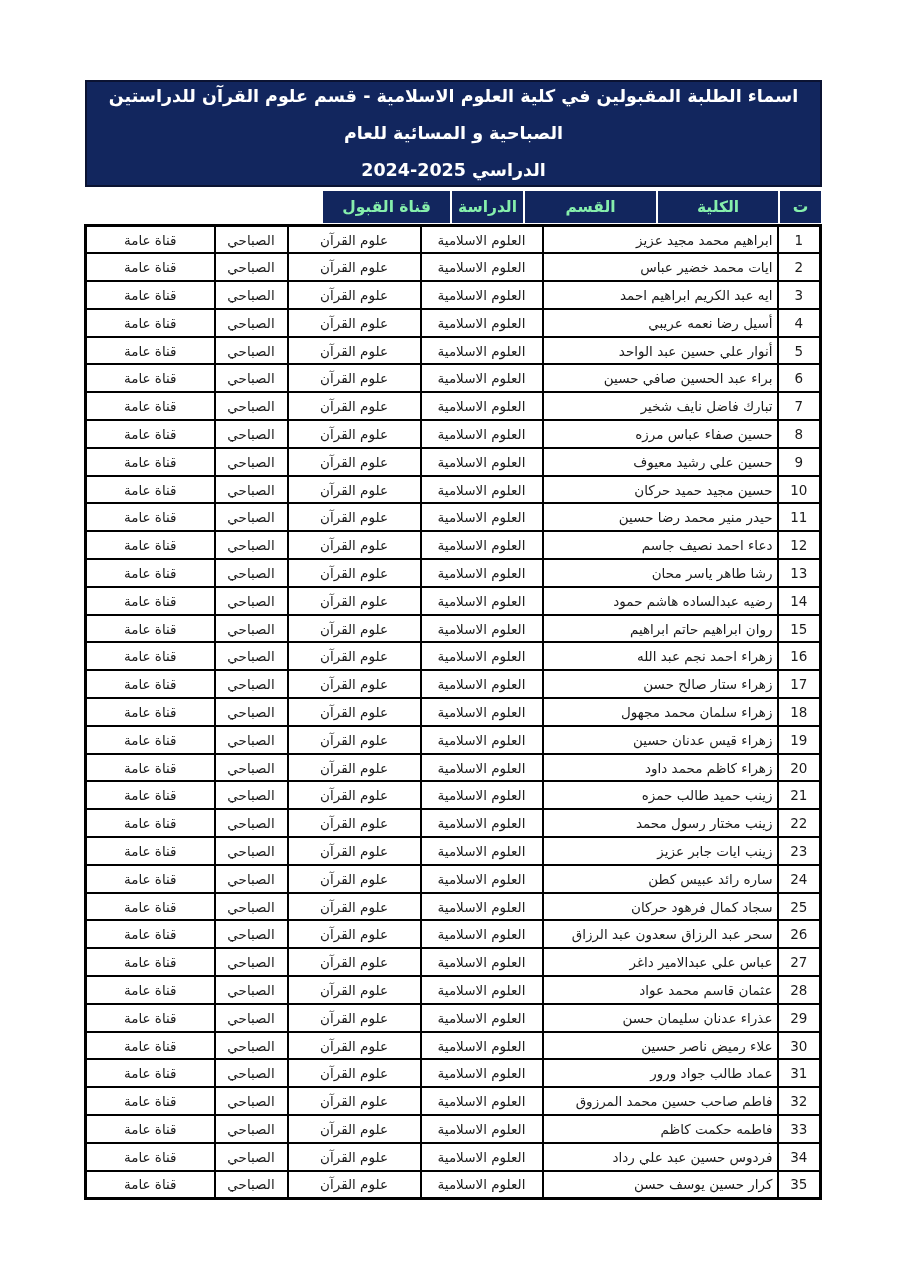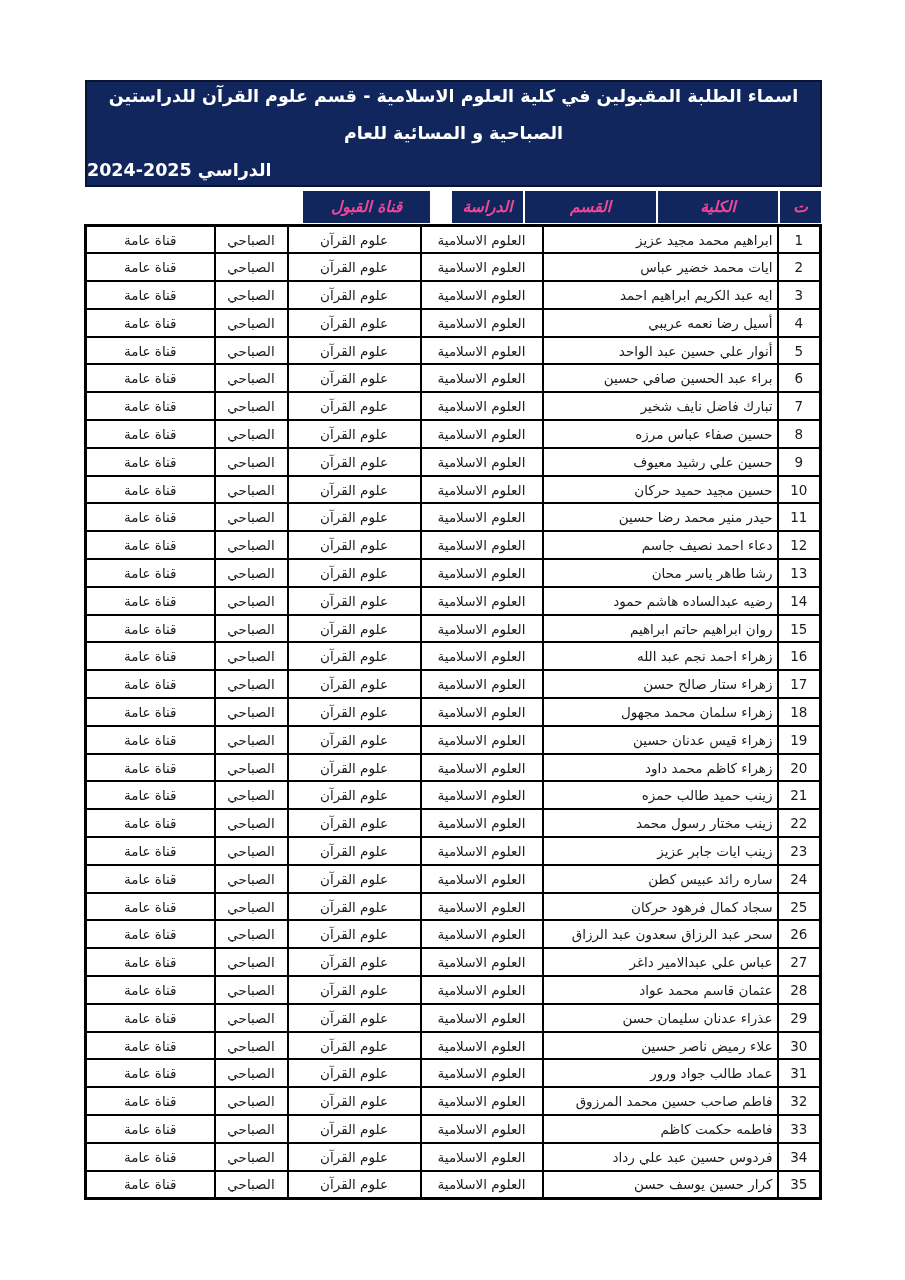--- a/index.html
+++ b/index.html
@@ -24,49 +24,48 @@
     height: 107px;
     background: #12265e;
     border: 2.5px solid #0b1332;
     color: #ffffff;
     font-weight: bold;
     font-size: 17.5px;
     line-height: 37px;
     text-align: center;
     display: flex;
     flex-direction: column;
-    align-items: flex-end;
+    align-items: center;
     justify-content: center;
   }
   .header-row {
     display: flex;
     direction: rtl;
     margin-top: 3px;
     width: 737px;
   }
   .header-cell {
     box-sizing: border-box;
     background: #12265e;
     border: 1.5px solid #ffffff;
-    color: #ec4899;
+    color: #86efac;
     font-weight: bold;
     font-size: 15.5px;
     height: 34px;
     display: flex;
     align-items: center;
     justify-content: center;
     overflow: hidden;
     white-space: nowrap;
-    font-style: italic;
   }
   .c-num     { flex: 0 0 43px; }
   .c-name    { flex: 0 0 235px; }
   .c-college { flex: 0 0 122px; }
   .c-dept    { flex: 0 0 133px; }
-  .c-study   { flex: 0 0 73px; margin-left: 20px; }
+  .c-study   { flex: 0 0 73px; }
   .c-channel { flex: 0 0 129px; }
 
   table.student-table {
     border-collapse: collapse;
     table-layout: fixed;
     width: 737px;
     direction: rtl;
     border: 3px solid #000000;
   }
   table.student-table td {

